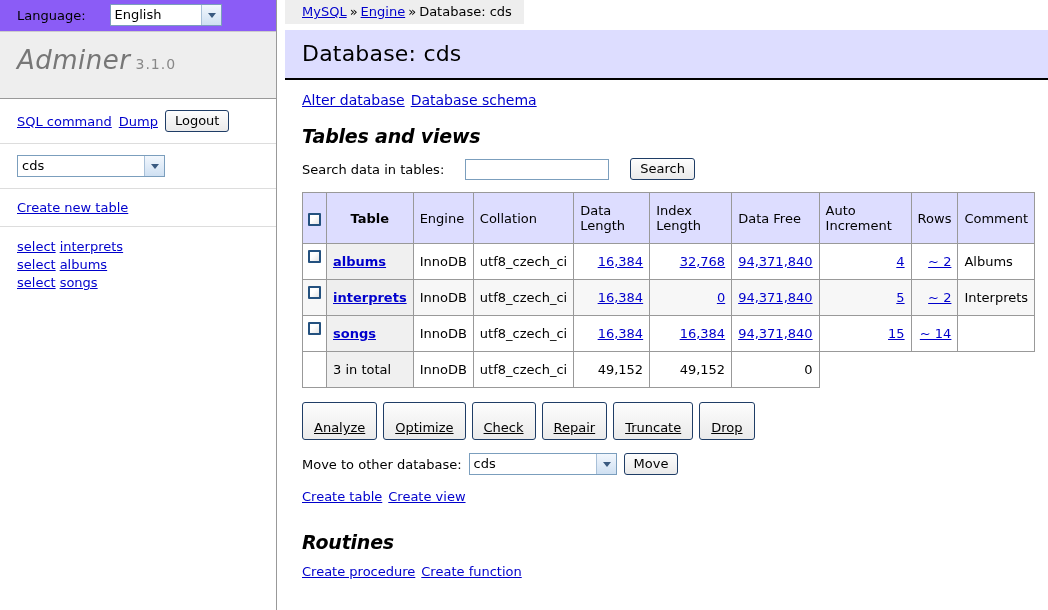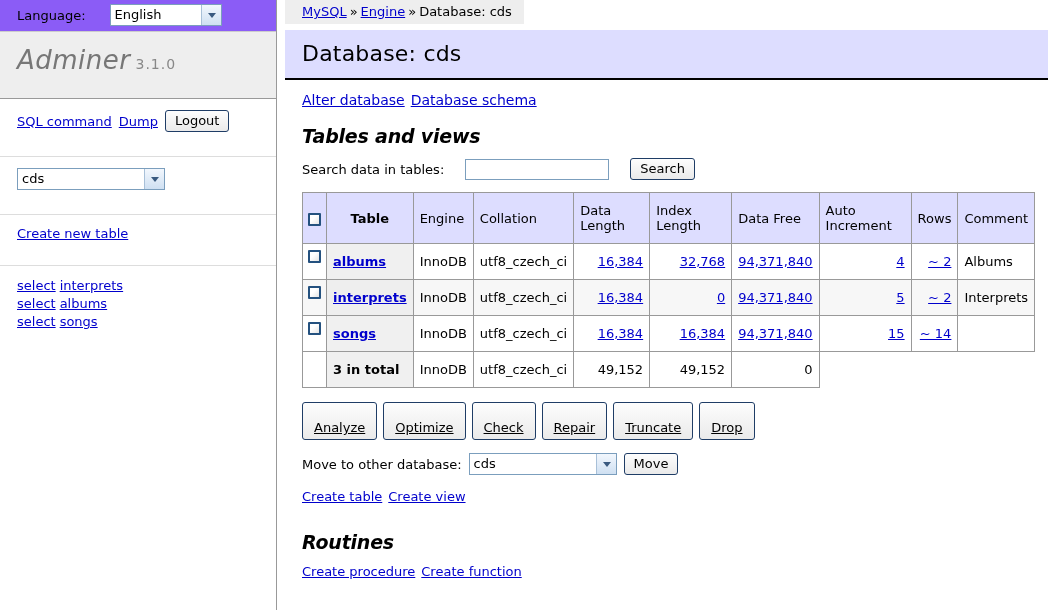--- a/index.html
+++ b/index.html
@@ -87,21 +87,21 @@
   }
   #logo-band .ver {
     font-size: 14px;
     color: #888;
     font-style: normal;
     letter-spacing: 1px;
     margin-left: 5px;
   }
 
   .side-block {
-    padding: 11px 0 24px 17px;
+    padding: 11px 0 11px 17px;
     border-bottom: 1px solid #ddd;
   }
   .side-block.last { border-bottom: none; }
   .side-links { display: flex; align-items: center; gap: 7px; }
 
   a, a:visited {
     color: #0000cc;
     text-decoration: underline;
   }
   .side-links a { font-size: 13px; }
@@ -199,21 +199,21 @@
   table.dt thead th.ctr { text-align: center; font-weight: bold; }
   table.dt tbody tr.alt td, table.dt tbody tr.alt th { background: #f7f7f7; }
   table.dt tbody th.tname {
     background: #f0f0f0;
     font-weight: bold;
     text-align: left;
   }
   table.dt tbody tr.alt th.tname { background: #eee; }
   table.dt td.num { text-align: right; }
   table.dt td.cb, table.dt th.cb { text-align: center; padding: 3px 5px; width: 22px; }
-  table.dt tr.total th.tname { font-weight: bold; margin-top: 29px; }
+  table.dt tr.total th.tname { font-weight: normal; margin-top: 29px; }
   table.dt tr.total td.blank { border: none; background: #fff; }
 
   input[type=checkbox].wincb {
     -webkit-appearance: none;
     appearance: none;
     width: 13px; height: 13px;
     border: 2px solid #24517f;
     background: linear-gradient(135deg, #ffffff 40%, #e3e3e3);
     margin: 1px 0 0 0;
     vertical-align: middle;

